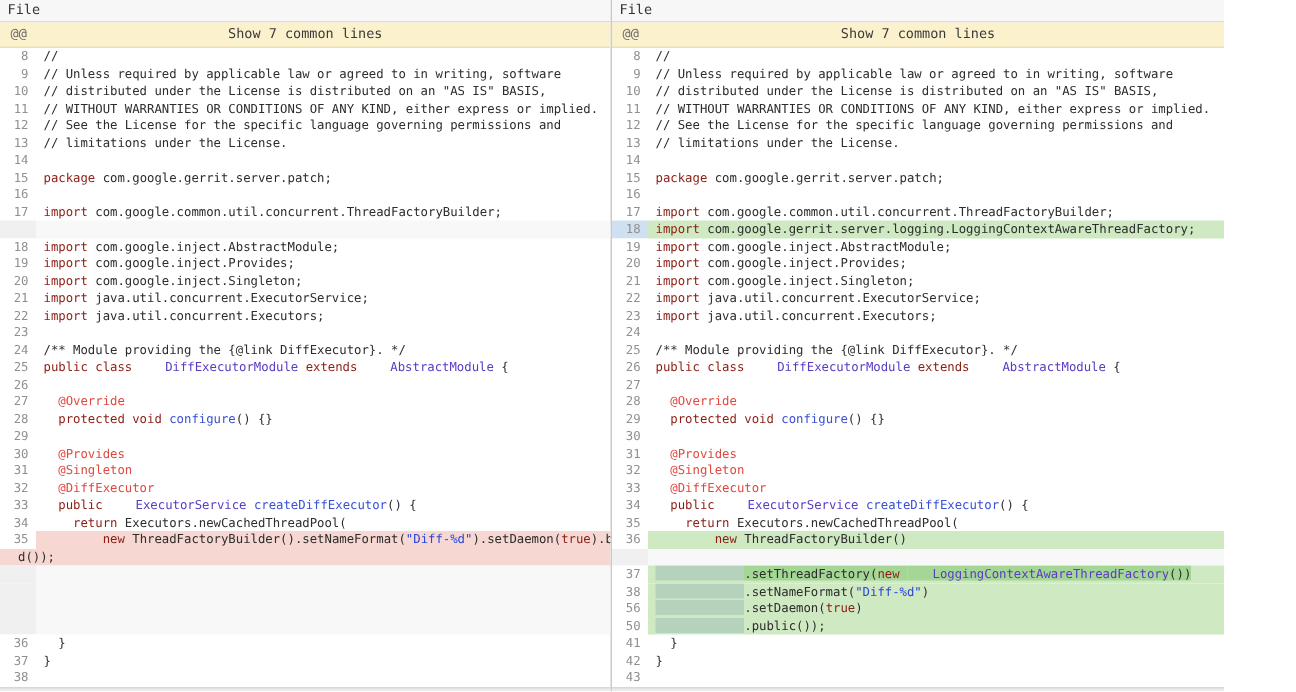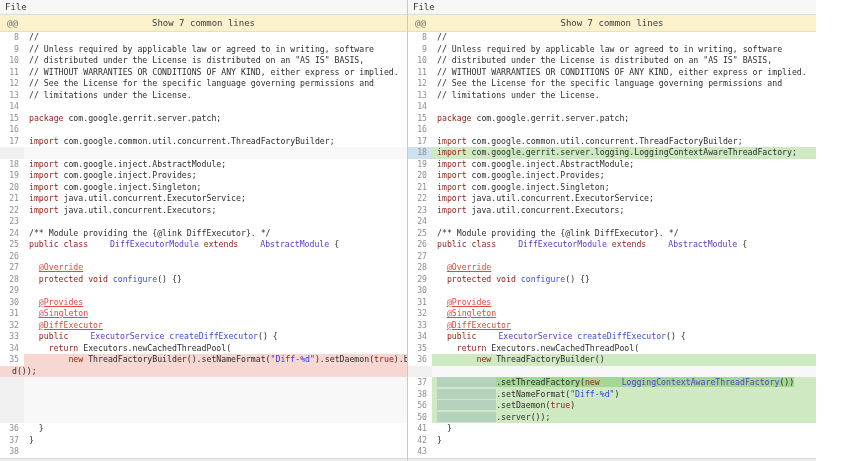--- a/index.html
+++ b/index.html
@@ -28,21 +28,21 @@
   .row.bg-add .src{background:var(--add-bg);}
   .row.bg-del .src{background:var(--del-bg);}
   .row.cont{background:var(--del-bg);padding-left:12px;}
   .row.cont .src{padding-left:0;background:transparent;}
   .row.filler .gut{background:#f0f0f0;}
   .row.filler .src{background:#f8f8f8;}
   .endband{flex:1 1 auto;background:#ececec;border-top:1px solid #d8d8d8;}
   .tok-p{color:var(--tok-p);} .tok-c{color:var(--tok-c);}
   .tok-k{color:var(--tok-k);} .tok-t{color:var(--tok-t);padding-left:17px;}
   .tok-f{color:var(--tok-f);} .tok-s{color:var(--tok-s);}
-  .tok-a{color:var(--tok-a);text-decoration:underline;}
+  .tok-a{color:var(--tok-a);}
   .hl-g{background:var(--add-intra);}
   .hl-i{background:var(--add-indent);}
 </style>
 </head>
 <body>
 
 <div class="diff">
 
   <div class="pane left">
     <div class="filebar">
@@ -129,21 +129,21 @@
         <div class="row"><span class="gut">31</span><span class="src"><span class="tok-p">  </span><span class="tok-a">@Provides</span></span></div>
         <div class="row"><span class="gut">32</span><span class="src"><span class="tok-p">  </span><span class="tok-a">@Singleton</span></span></div>
         <div class="row"><span class="gut">33</span><span class="src"><span class="tok-p">  </span><span class="tok-a">@DiffExecutor</span></span></div>
         <div class="row"><span class="gut">34</span><span class="src"><span class="tok-p">  </span><span class="tok-k">public</span><span class="tok-p"> </span><span class="tok-t">ExecutorService</span><span class="tok-p"> </span><span class="tok-f">createDiffExecutor</span><span class="tok-p">() {</span></span></div>
         <div class="row"><span class="gut">35</span><span class="src"><span class="tok-p">    </span><span class="tok-k">return</span><span class="tok-p"> Executors.newCachedThreadPool(</span></span></div>
         <div class="row bg-add"><span class="gut">36</span><span class="src"><span class="tok-p">        </span><span class="tok-k">new</span><span class="tok-p"> ThreadFactoryBuilder()</span></span></div>
         <div class="row filler"><span class="gut"></span><span class="src"></span></div>
         <div class="row bg-add"><span class="gut">37</span><span class="src"><span class="tok-p hl-i">            </span><span class="tok-p hl-g">.setThreadFactory(</span><span class="tok-k hl-g">new</span><span class="tok-p hl-g"> </span><span class="tok-t hl-g">LoggingContextAwareThreadFactory</span><span class="tok-p hl-g">())</span></span></div>
         <div class="row bg-add"><span class="gut">38</span><span class="src"><span class="tok-p hl-i">            </span><span class="tok-p">.setNameFormat(</span><span class="tok-s">"Diff-%d"</span><span class="tok-p">)</span></span></div>
         <div class="row bg-add"><span class="gut">56</span><span class="src"><span class="tok-p hl-i">            </span><span class="tok-p">.setDaemon(</span><span class="tok-k">true</span><span class="tok-p">)</span></span></div>
-        <div class="row bg-add"><span class="gut">50</span><span class="src"><span class="tok-p hl-i">            </span><span class="tok-p">.server());</span></span></div>
+        <div class="row bg-add"><span class="gut">50</span><span class="src"><span class="tok-p hl-i">            </span><span class="tok-p">.public());</span></span></div>
         <div class="row"><span class="gut">41</span><span class="src"><span class="tok-p">  }</span></span></div>
         <div class="row"><span class="gut">42</span><span class="src"><span class="tok-p">}</span></span></div>
         <div class="row"><span class="gut">43</span><span class="src"></span></div>
       </div>
     <div class="endband"></div>
   </div>
 
 </div>
 
 </body></html>

